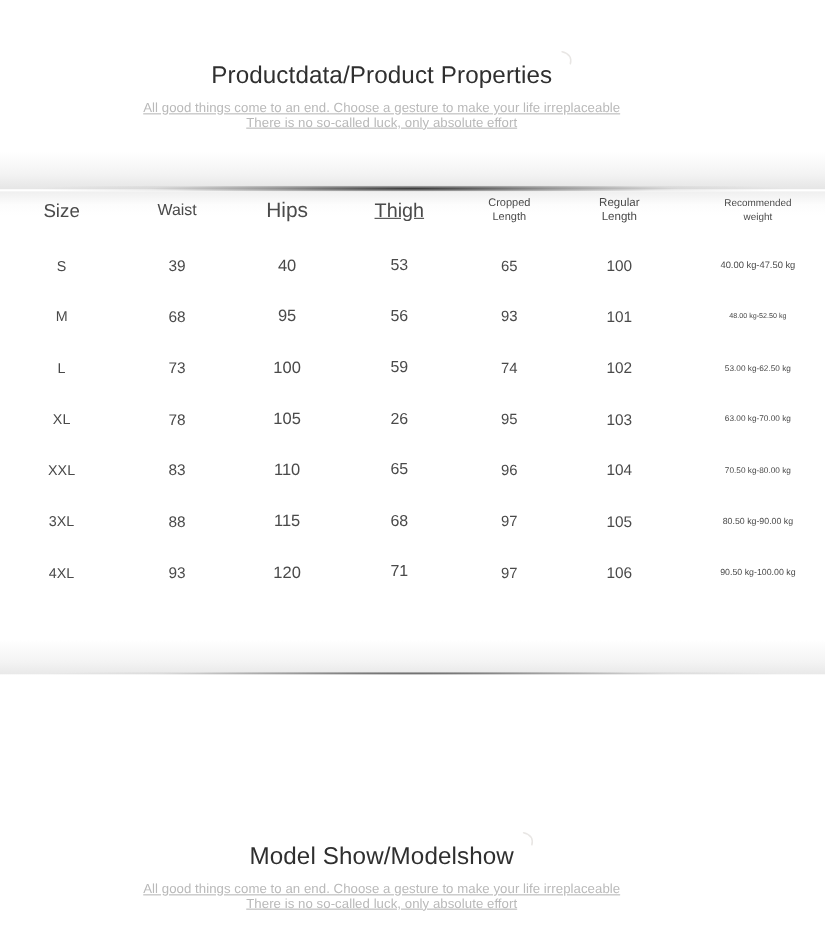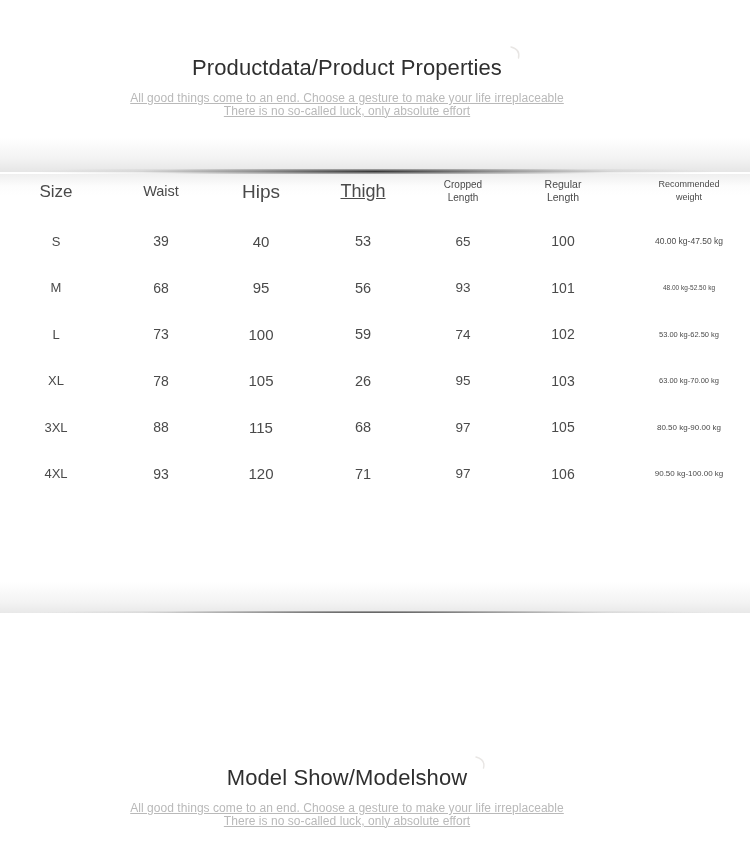--- a/index.html
+++ b/index.html
@@ -297,20 +297,29 @@
         </tr>
         <tr class="r3">
           <td class="d-size">XL</td>
           <td class="d-waist">78</td>
           <td class="d-hips">105</td>
           <td class="d-thigh">26</td>
           <td class="d-crop">95</td>
           <td class="d-reg">103</td>
           <td class="d-weight">63.00 kg-70.00 kg</td>
         </tr>
+        <tr class="r4">
+          <td class="d-size">XXL</td>
+          <td class="d-waist">83</td>
+          <td class="d-hips">110</td>
+          <td class="d-thigh">65</td>
+          <td class="d-crop">96</td>
+          <td class="d-reg">104</td>
+          <td class="d-weight">70.50 kg-80.00 kg</td>
+        </tr>
         <tr class="r5">
           <td class="d-size">3XL</td>
           <td class="d-waist">88</td>
           <td class="d-hips">115</td>
           <td class="d-thigh">68</td>
           <td class="d-crop">97</td>
           <td class="d-reg">105</td>
           <td class="d-weight">80.50 kg-90.00 kg</td>
         </tr>
         <tr class="r6">

